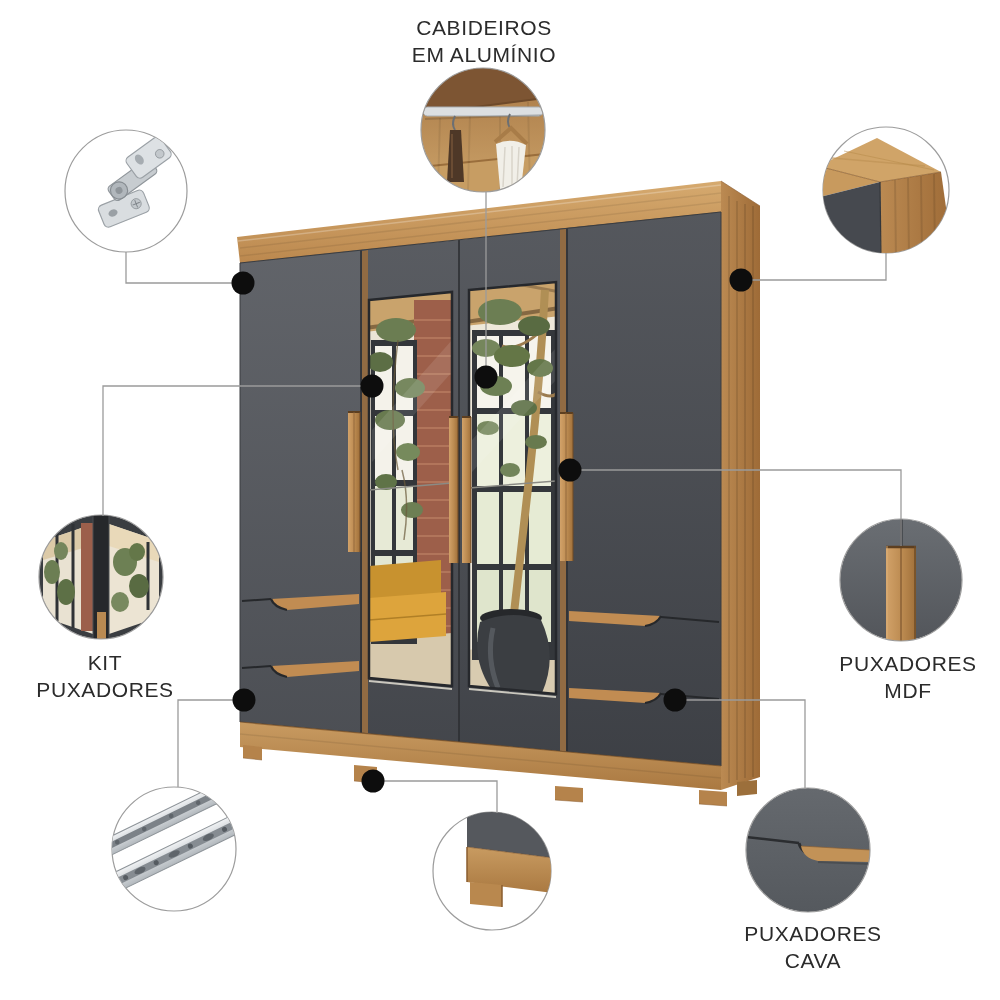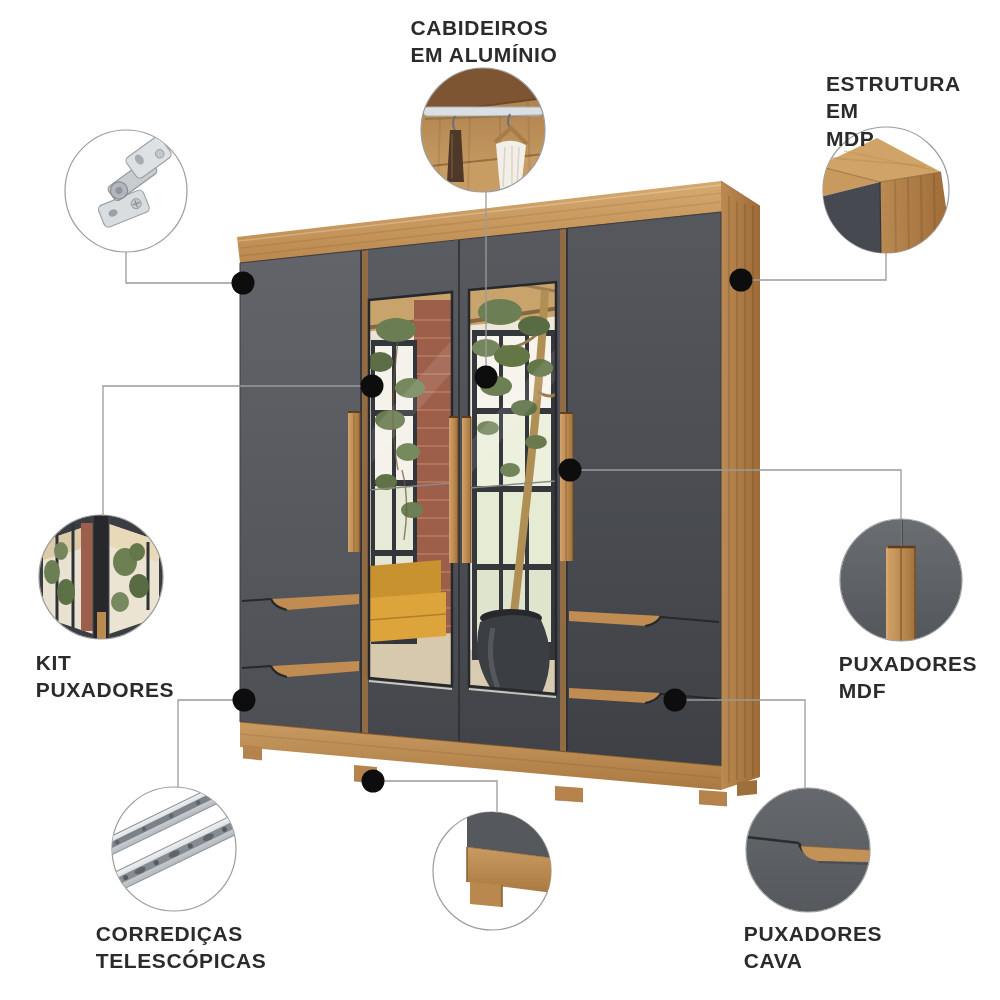--- a/index.html
+++ b/index.html
@@ -1,21 +1,21 @@
 <!DOCTYPE html>
 <html><head>
 <meta charset="utf-8">
 <style>
   html,body{margin:0;padding:0;background:#ffffff;}
   .canvas{position:relative;width:1000px;height:1000px;background:#ffffff;overflow:hidden;
           font-family:"Liberation Sans", sans-serif;}
   .stage{position:absolute;left:0;top:0;width:1000px;height:1000px;}
-  .label{position:absolute;transform:translateX(-50%);text-align:left;
+  .label{position:absolute;transform:translateX(-50%);text-align:center;
          font-size:21px;line-height:1.3;letter-spacing:0.6px;color:#2b2b2b;
-         white-space:pre-line;font-weight:700;}
+         white-space:pre-line;font-weight:400;}
 </style>
 </head>
 <body>
 
 <div class="canvas">
 
 <svg class="stage" width="1000" height="1000" viewBox="0 0 1000 1000">
   <defs>
     <linearGradient id="gWoodTop" x1="0" y1="0" x2="0" y2="1">
       <stop offset="0" stop-color="#d6aa6f"></stop>
@@ -439,24 +439,20 @@
     <circle fill="#0d0d0d" cx="486" cy="377" r="11.5"></circle>
     <circle fill="#0d0d0d" cx="570" cy="470" r="11.5"></circle>
     <circle fill="#0d0d0d" cx="244" cy="700" r="11.5"></circle>
     <circle fill="#0d0d0d" cx="373" cy="781" r="11.5"></circle>
     <circle fill="#0d0d0d" cx="675" cy="700" r="11.5"></circle>
   </g>
 </svg>
 
   <div class="label" style="left:484px;top:14px">CABIDEIROS
 EM ALUMÍNIO</div>
-  <div class="label" style="left:893px;top:70px">ESTRUTURA EM
-MDP</div>
   <div class="label" style="left:105px;top:649px">KIT
 PUXADORES</div>
   <div class="label" style="left:908px;top:650px">PUXADORES
 MDF</div>
-  <div class="label" style="left:181px;top:920px">CORREDIÇAS
-TELESCÓPICAS</div>
   <div class="label" style="left:813px;top:920px">PUXADORES
 CAVA</div>
 
 </div>
 
 </body></html>

